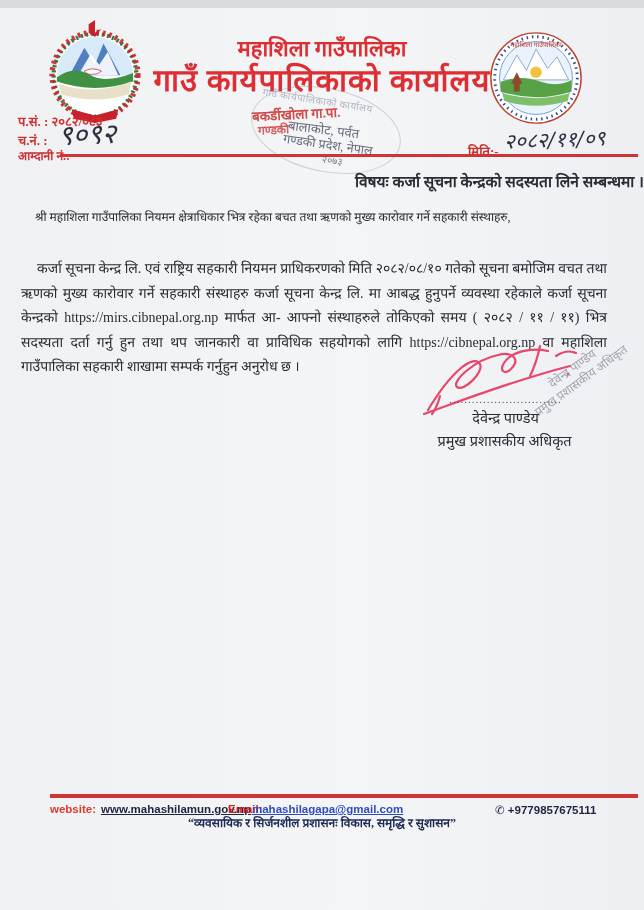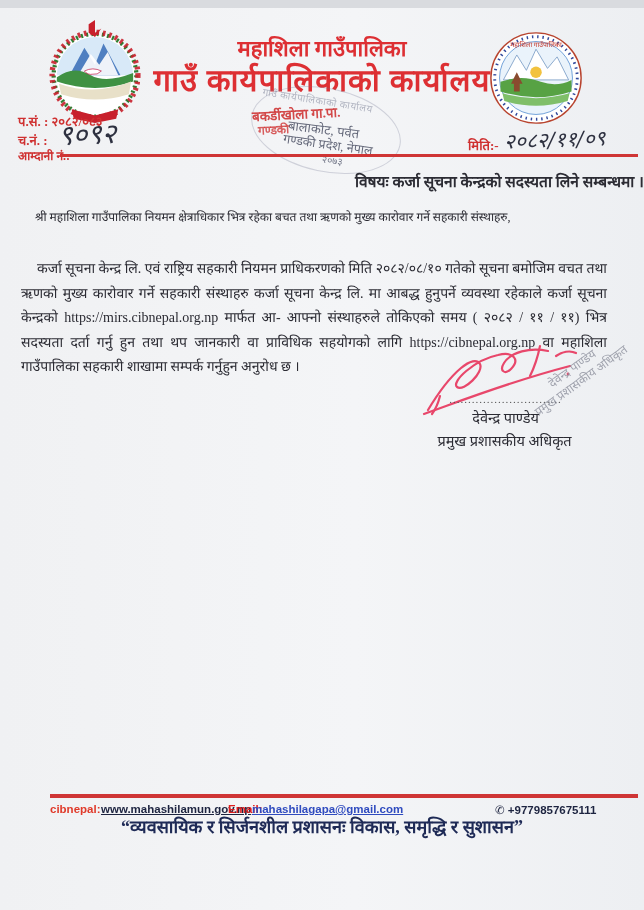--- a/index.html
+++ b/index.html
@@ -20,21 +20,21 @@
   .stamp-l2{left:283px;top:128px;font-size:12.5px;color:#4a4f63;opacity:.85;transform:rotate(8deg);}
   .stamp-yr{left:322px;top:145px;font-size:10px;color:#5a5f73;opacity:.8;transform:rotate(8deg);}
   .rcv1{left:252px;top:97px;font-size:13.5px;font-weight:bold;color:rgba(205,42,42,.85);transform:rotate(-3deg);}
   .rcv2{left:258px;top:113px;font-size:12px;font-weight:bold;color:rgba(205,42,42,.75);transform:rotate(-3deg);}
   
   .ref{font-size:13px;color:#cf3131;font-weight:bold;}
   .patra{left:18px;top:104px;}
   .chalani{left:18px;top:123px;}
   .chalani-val{left:58px;top:106px;font-size:28px;font-style:italic;color:#2e3140;font-family:"DejaVu Serif",serif;transform:rotate(-2deg);}
   .amdani{left:18px;top:139px;font-size:12px;}
-  .miti-label{left:468px;top:128px;}
+  .miti-label{left:468px;top:134px;}
   .miti-val{left:504px;top:117px;font-size:21px;font-style:italic;color:#2e3140;font-family:"DejaVu Serif",serif;transform:rotate(-2deg);}
   .rule-top{left:60px;top:146px;width:578px;height:3px;background:#cf3535;}
   
   .subject{top:162px;left:0;width:100%;text-align:right;font-size:15.5px;font-weight:bold;color:#2c2c34;}
   .recipient{left:35px;top:196px;width:586px;font-size:12px;line-height:26px;}
   .paragraph{left:21px;top:249px;width:586px;font-size:14px;line-height:24.6px;text-align:justify;text-indent:16px;}
   
   .sig-svg{left:418px;top:336px;}
   .sig-dots{left:448px;top:385px;width:115px;text-align:center;font-size:11px;letter-spacing:1px;color:#555;}
   .sig-name{left:428px;top:399px;width:155px;text-align:center;font-size:14.5px;color:#2b2b33;}
@@ -42,21 +42,21 @@
   .sig-stamp{left:497px;top:352px;width:160px;transform:rotate(-36deg);color:#8c8f9c;opacity:.8;text-align:center;font-size:12px;line-height:15px;}
   
   .rule-bottom{left:50px;top:786px;width:588px;height:3.5px;background:#cf3535;}
   .foot{font-family:"Liberation Sans",sans-serif;font-size:11.5px;font-weight:bold;top:795px;}
   .f-weblabel{left:50px;color:#e03a2a;}
   .f-web{left:101px;color:#1d2440;text-decoration:underline;}
   .f-emlabel{left:228px;color:#e01f1f;}
   .f-email{left:252px;color:#2f4bbf;text-decoration:underline;}
   .f-phone{left:495px;color:#1d2440;}
   .f-phone .ph-icon{font-weight:normal;}
-  .tagline{top:806px;left:0;width:100%;text-align:center;font-size:18px;font-weight:bold;color:#1e2a56;}
+  .tagline{top:806px;left:0;width:100%;text-align:center;font-size:12px;font-weight:bold;color:#1e2a56;}
 </style>
 </head>
 <body>
 
 <div class="page">
 
   <svg class="abs" style="left:42px;top:10px;" width="106" height="106" viewBox="0 0 100 100">
     <circle cx="50" cy="54" r="38" fill="#ffffff"></circle>
     <circle cx="50" cy="54" r="39" fill="none" stroke="#2f7d32" stroke-width="4" stroke-dasharray="2 3"></circle>
     <circle cx="50" cy="54" r="40.5" fill="none" stroke="#c8202c" stroke-width="5" stroke-dasharray="2.5 3.5" opacity=".9"></circle>
@@ -120,21 +120,21 @@
   </svg>
   <div class="abs sig-dots">..............................</div>
   <div class="abs sig-name">देवेन्द्र पाण्डेय</div>
   <div class="abs sig-title">प्रमुख प्रशासकीय अधिकृत</div>
   <div class="abs sig-stamp">
     <div>देवेन्द्र पाण्डेय</div>
     <div>प्रमुख प्रशासकीय अधिकृत</div>
   </div>
 
   <div class="abs rule-bottom"></div>
-  <div class="abs foot f-weblabel">cibnepal:</div>
+  <div class="abs foot f-weblabel">website:</div>
   <div class="abs foot f-web">www.mahashilamun.gov.np</div>
   <div class="abs foot f-emlabel">Email:</div>
   <div class="abs foot f-email">mahashilagapa@gmail.com</div>
   <div class="abs foot f-phone">
     <span class="ph-icon">✆</span>
     <span>+9779857675111</span>
   </div>
   <div class="abs tagline">“व्यवसायिक र सिर्जनशील प्रशासनः विकास, समृद्धि र सुशासन”</div>
 
 </div>

